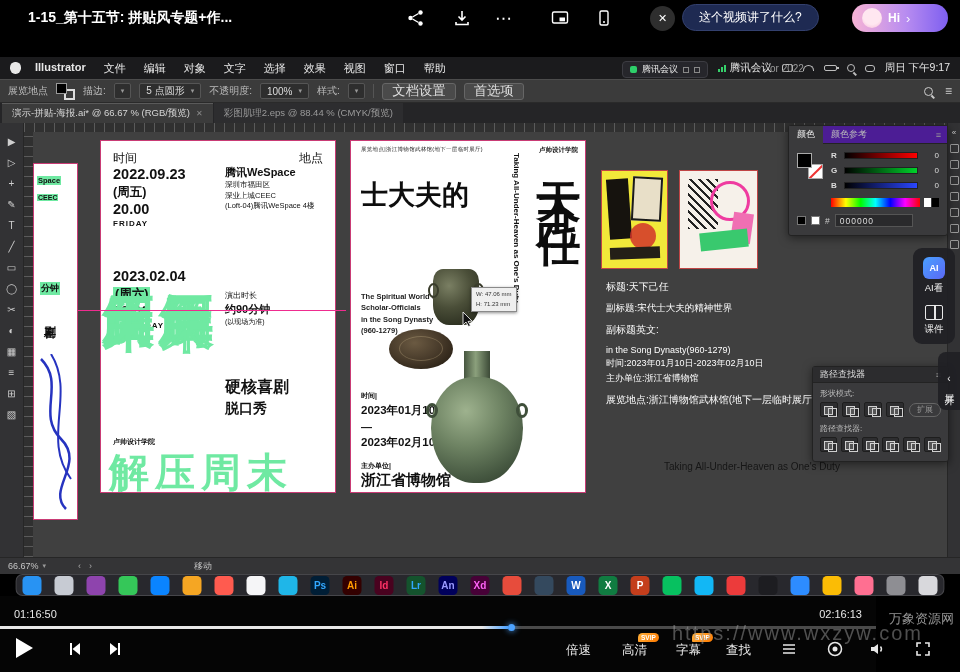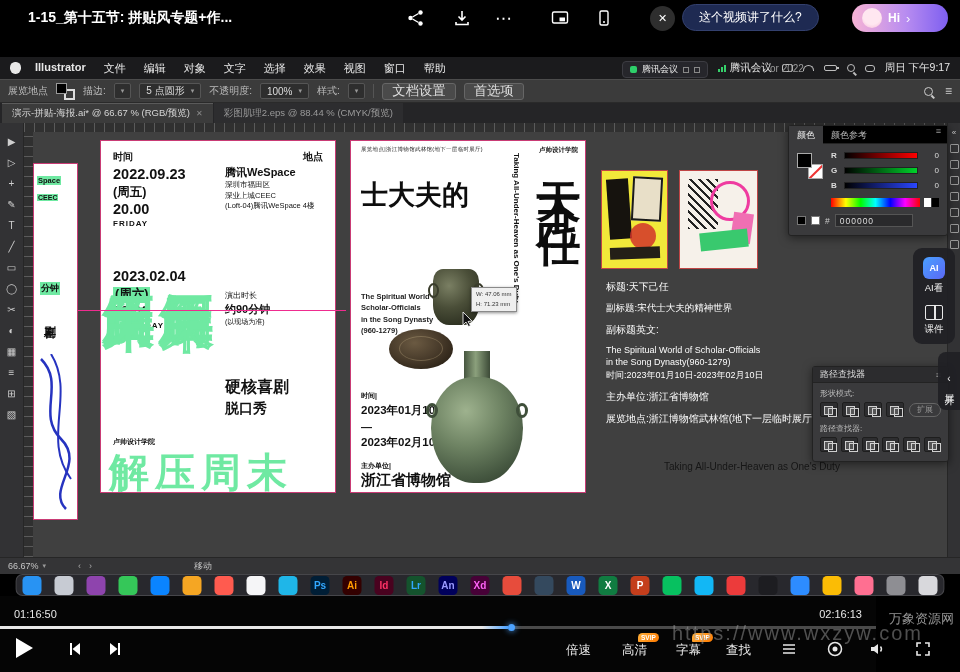--- a/index.html
+++ b/index.html
@@ -98,21 +98,21 @@
 
   
   .bp-t{background:#6fe9a2;font-weight:800;color:#111;padding:0 1px}
   .bp-1{left:3px;top:12px;font-size:7.5px}
   .bp-2{left:3px;top:30px;font-size:7px}
   .bp-3{left:6px;top:118px;font-size:9px}
   .bp-4{left:6px;top:152px;font-size:12px;writing-mode:vertical-rl}
   .bp-scrib{left:2px;top:190px}
 
   
-  .p1-lbl{font-size:10px;font-weight:bold}
+  .p1-lbl{font-size:12px;font-weight:normal}
   .p1-time{left:12px;top:9px}.p1-place{right:12px;top:9px}
   .dateblock{line-height:1.3}
   .p1-d1{left:12px;top:24px}.p1-d2{left:12px;top:126px}
   .bigdate{font-size:14.5px;font-weight:800}
   .day{font-size:12.5px;font-weight:800}
   .hl{background:#6fe9a2;padding:0 2px}
   .wd{font-size:8px;font-weight:600;letter-spacing:1px}
   .p1-venue{left:124px;top:24px;line-height:1.4}
   .venue-name{font-size:11px;font-weight:800}
   .venue-s{font-size:7.5px}
@@ -172,21 +172,21 @@
   .annotations div{font-size:10px;margin-bottom:8px;white-space:nowrap}
   .annotations div:nth-of-type(2){font-size:9.5px}
   .annotations div:nth-of-type(4){margin-bottom:2px;font-size:9px}
   .annotations div:nth-of-type(5){margin-bottom:2px;font-size:9px}
   .annotations div:nth-of-type(6){font-size:9px}
   .floating-en{position:absolute;left:664px;top:338px;font-size:10px;color:#161616;font-weight:500}
 
   
   .color-panel{position:absolute;left:788px;top:2px;width:160px;background:#3a3a3c;border:1px solid #222;border-radius:3px;
                box-shadow:0 2px 10px rgba(0,0,0,.5);z-index:7}
-  .cp-tabs{height:18px;background:#000000;display:flex;font-size:9px;color:#bbb;border-bottom:1px solid #232323}
+  .cp-tabs{height:18px;background:#4c1d95;display:flex;align-items:center;font-size:9px;color:#bbb;border-bottom:1px solid #232323}
   .cp-tab{padding:0 8px;height:18px;display:flex;align-items:center;cursor:pointer}
   .cp-tab.active{background:#3a3a3c;color:#eee}
   .cp-menu{margin-left:auto;padding-right:6px;color:#999}
   .cp-body{padding:7px 8px 8px;position:relative}
   .cp-sw{position:absolute;left:8px;top:9px;width:26px;height:26px}
   .cp-sw .f{position:absolute;left:0;top:0;width:15px;height:15px;background:#000;border:1px solid #aaa;z-index:2}
   .cp-sw .s{position:absolute;right:0;bottom:0;width:15px;height:15px;background:#fff;border:1px solid #aaa;overflow:hidden}
   .cp-sw .s::after{content:"";position:absolute;left:-2px;top:6px;width:18px;height:2px;background:#e33;transform:rotate(-45deg)}
   .cp-rows{margin-left:34px;display:flex;flex-direction:column;gap:6px}
   .cp-row{display:flex;align-items:center;gap:5px}
@@ -512,21 +512,20 @@
       <div class="s2-green"></div>
     </div>
 
     <div class="guide"></div>
 
     <div class="annotations">
 
     <div class="anno-line">标题:天下己任</div>
         <div class="anno-line">副标题:宋代士大夫的精神世界</div>
         <div class="anno-line">副标题英文:</div>
-        <div class="anno-line">The Spiritual World of Scholar-Officials</div>
         <div class="anno-line">in the Song Dynasty(960-1279)</div>
         <div class="anno-line">时间:2023年01月10日-2023年02月10日</div>
         <div class="anno-line">主办单位:浙江省博物馆</div>
         <div class="anno-line">展览地点:浙江博物馆武林馆(地下一层临时展厅)</div>
       </div>
     <div class="floating-en">Taking All-Under-Heaven as One's Duty</div>
 
     <div class="color-panel">
       <div class="cp-tabs">
         <span class="cp-tab active">颜色</span>

